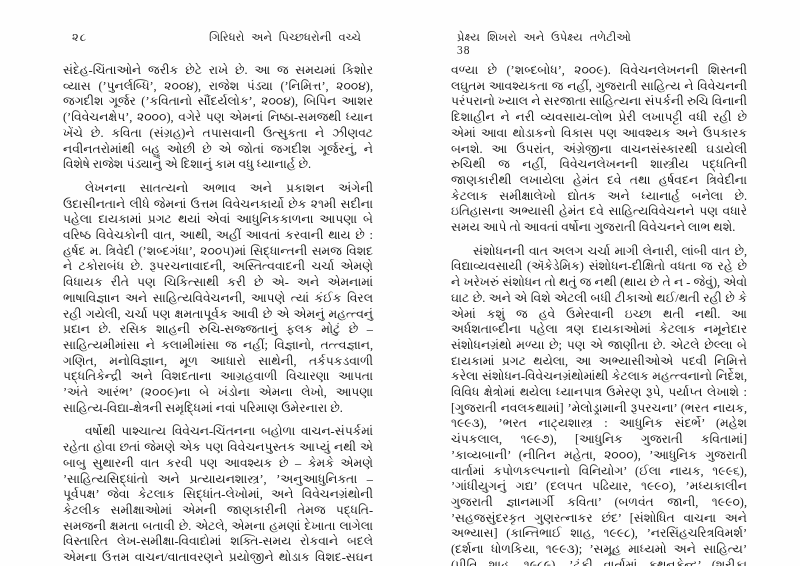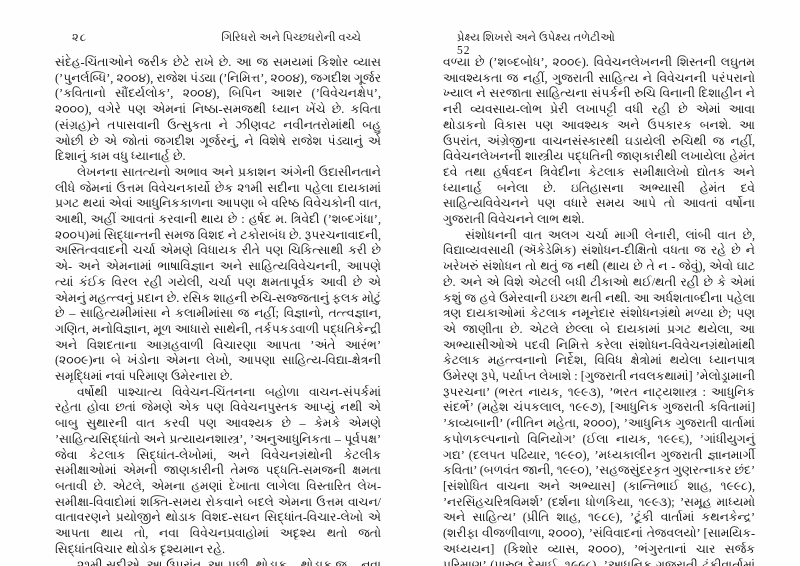--- a/index.html
+++ b/index.html
@@ -43,35 +43,35 @@
     width: 326px;
     padding-left: 17px;
     padding-right: 20px;
   }
   .page-right .pagehead {
     left: 43px;
     width: 312px;
     padding-left: 14px;
     flex-direction: column;
   }
-  .runhead { white-space: nowrap; }
+  .runhead { white-space: nowrap; font-family: Liberation Mono, monospace; }
   .pagenum { letter-spacing: 1px; }
 
   .text-block {
     position: absolute;
     top: 55px;
     font-size: 12.3px;
     line-height: 15.7px;
     color: #161616;
   }
   .page-left .text-block  { left: 55px; width: 326px; }
   .page-right .text-block { left: 43px; width: 312px; }
 
   p.para {
-    margin: 0;
+    margin: 8px;
     padding: 0;
     text-align: justify;
     text-justify: inter-word;
   }
   p.para.indent { text-indent: 22px; }
   b.lead { font-weight: normal; }
 </style>
 </head>
 <body>
 
@@ -86,21 +86,21 @@
         <p class="para">સંદેહ-ચિંતાઓને જરીક છેટે રાખે છે. આ જ સમયમાં કિશોર વ્યાસ (’પુનર્લબ્ધિ’, ૨૦૦૪), રાજેશ પંડ્યા (’નિમિત્ત’, ૨૦૦૪), જગદીશ ગૂર્જર (’કવિતાનો સૌંદર્યલોક’, ૨૦૦૪), બિપિન આશર (’વિવેચનક્ષેપ’, ૨૦૦૦), વગેરે પણ એમનાં નિષ્ઠા-સમજથી ધ્યાન ખેંચે છે. કવિતા (સંગ્રહ)ને તપાસવાની ઉત્સુકતા ને ઝીણવટ નવીનતરોમાંથી બહુ ઓછી છે એ જોતાં જગદીશ ગૂર્જરનું, ને વિશેષે રાજેશ પંડ્યાનું એ દિશાનું કામ વધુ ધ્યાનાર્હ છે.</p>
         <p class="para indent">લેખનના સાતત્યનો અભાવ અને પ્રકાશન અંગેની ઉદાસીનતાને લીધે જેમનાં ઉત્તમ વિવેચનકાર્યો છેક ૨૧મી સદીના પહેલા દાયકામાં પ્રગટ થયાં એવાં આધુનિકકાળના આપણા બે વરિષ્ઠ વિવેચકોની વાત, આથી, અહીં આવતાં કરવાની થાય છે : હર્ષદ મ. ત્રિવેદી (’શબ્દગંધા’, ૨૦૦૫)માં સિદ્ધાન્તની સમજ વિશદ ને ટકોરાબંધ છે. રૂપરચનાવાદની, અસ્તિત્વવાદની ચર્ચા એમણે વિધાયક રીતે પણ ચિકિત્સાથી કરી છે એ- અને એમનામાં ભાષાવિજ્ઞાન અને સાહિત્યવિવેચનની, આપણે ત્યાં કંઈક વિરલ રહી ગયેલી, ચર્ચા પણ ક્ષમતાપૂર્વક આવી છે એ એમનું મહત્ત્વનું પ્રદાન છે. રસિક શાહની રુચિ-સજ્જતાનું ફલક મોટું છે – સાહિત્યમીમાંસા ને કલામીમાંસા જ નહીં; વિજ્ઞાનો, તત્ત્વજ્ઞાન, ગણિત, મનોવિજ્ઞાન, મૂળ આધારો સાથેની, તર્કપકડવાળી પદ્ધતિકેન્દ્રી અને વિશદતાના આગ્રહવાળી વિચારણા આપતા ’અંતે આરંભ’ (૨૦૦૯)ના બે ખંડોના એમના લેખો, આપણા સાહિત્ય-વિદ્યા-ક્ષેત્રની સમૃદ્ધિમાં નવાં પરિમાણ ઉમેરનારા છે.</p>
         <p class="para indent">વર્ષોથી પાશ્ચાત્ય વિવેચન-ચિંતનના બહોળા વાચન-સંપર્કમાં રહેતા હોવા છતાં જેમણે એક પણ વિવેચનપુસ્તક આપ્યું નથી એ બાબુ સુથારની વાત કરવી પણ આવશ્યક છે – કેમકે એમણે ’સાહિત્યસિદ્ધાંતો અને પ્રત્યાયનશાસ્ત્ર’, ’અનુઆધુનિકતા – પૂર્વપક્ષ’ જેવા કેટલાક સિદ્ધાંત-લેખોમાં, અને વિવેચનગ્રંથોની કેટલીક સમીક્ષાઓમાં એમની જાણકારીની તેમજ પદ્ધતિ-સમજની ક્ષમતા બતાવી છે. એટલે, એમના હમણાં દેખાતા લાગેલા વિસ્તારિત લેખ-સમીક્ષા-વિવાદોમાં શક્તિ-સમય રોકવાને બદલે એમના ઉત્તમ વાચન/વાતાવરણને પ્રયોજીને થોડાક વિશદ-સઘન સિદ્ધાંત-વિચાર-લેખો એ આપતા થાય તો, નવા વિવેચનપ્રવાહોમાં અદૃશ્ય થતો જતો સિદ્ધાંતવિચાર થોડોક દૃશ્યમાન રહે.</p>
         <p class="para indent">૨૧મી સદીએ, આ ઉપરાંત, આ પછી, થોડાક – થોડાક જ – નવા વિવેચન-અવાજોની ઝલક આપી છે : રાજેન્દ્ર મહેતા વાચનસજ્જતા અને લેખનની સમજથી મુખ્યત્વે નાટ્યવિવેચન કરે છે. (નાટ્યરાગ, ૨૦૦૪); મહેન્દ્રસિંહ પરમાર ઝીણી સંવેદનશીલ સાહિત્ય-ગ્રાહ્યતા ધરાવે છે (’પ્રથમ’, ૨૦૦૯); ગુણવંત વ્યાસ સન્નિષ્ઠાવાળી સંપાદન-સૂઝમાંથી હવે વાચન અને સમજભરી, લેખનની ઝીણવટવાળાં સમીક્ષા, પ્રવાહદર્શન તરફ</p>
       </div>
   </div>
 
   <div class="page page-right">
     <div class="pagehead">
       <span class="runhead">પ્રેક્ષ્ય શિખરો અને ઉપેક્ષ્ય તળેટીઓ</span>
-      <span class="pagenum">52</span>
+      <span class="pagenum">38</span>
     </div>
     <div class="text-block">
         <p class="para">વળ્યા છે (’શબ્દબોધ’, ૨૦૦૯). વિવેચનલેખનની શિસ્તની લઘુતમ આવશ્યકતા જ નહીં, ગુજરાતી સાહિત્ય ને વિવેચનની પરંપરાનો ખ્યાલ ને સરજાતા સાહિત્યના સંપર્કની રુચિ વિનાની દિશાહીન ને નરી વ્યવસાય-લોભ પ્રેરી લખાપટ્ટી વધી રહી છે એમાં આવા થોડાકનો વિકાસ પણ આવશ્યક અને ઉપકારક બનશે. આ ઉપરાંત, અંગ્રેજીના વાચનસંસ્કારથી ઘડાયેલી રુચિથી જ નહીં, વિવેચનલેખનની શાસ્ત્રીય પદ્ધતિની જાણકારીથી લખાયેલા હેમંત દવે તથા હર્ષવદન ત્રિવેદીના કેટલાક સમીક્ષાલેખો દ્યોતક અને ધ્યાનાર્હ બનેલા છે. ઇતિહાસના અભ્યાસી હેમંત દવે સાહિત્યવિવેચનને પણ વધારે સમય આપે તો આવતાં વર્ષોના ગુજરાતી વિવેચનને લાભ થશે.</p>
         <p class="para indent"><b class="lead">સંશોધનની</b> વાત અલગ ચર્ચા માગી લેનારી, લાંબી વાત છે, વિદ્યાવ્યવસાયી (ઍકેડેમિક) સંશોધન-દીક્ષિતો વધતા જ રહે છે ને ખરેખરું સંશોધન તો થતું જ નથી (થાય છે તે ન - જેવું), એવો ઘાટ છે. અને એ વિશે એટલી બધી ટીકાઓ થઈ/થતી રહી છે કે એમાં કશું જ હવે ઉમેરવાની ઇચ્છા થતી નથી. આ અર્ધશતાબ્દીના પહેલા ત્રણ દાયકાઓમાં કેટલાક નમૂનેદાર સંશોધનગ્રંથો મળ્યા છે; પણ એ જાણીતા છે. એટલે છેલ્લા બે દાયકામાં પ્રગટ થયેલા, આ અભ્યાસીઓએ પદવી નિમિત્તે કરેલા સંશોધન-વિવેચનગ્રંથોમાંથી કેટલાક મહત્ત્વનાનો નિર્દેશ, વિવિધ ક્ષેત્રોમાં થયેલા ધ્યાનપાત્ર ઉમેરણ રૂપે, પર્યાપ્ત લેખાશે : [ગુજરાતી નવલકથામાં] ’મેલોડ્રામાની રૂપરચના’ (ભરત નાયક, ૧૯૯૩), ’ભરત નાટ્યશાસ્ત્ર : આધુનિક સંદર્ભે’ (મહેશ ચંપકલાલ, ૧૯૯૭), [આધુનિક ગુજરાતી કવિતામાં] ’કાવ્યબાની’ (નીતિન મહેતા, ૨૦૦૦), ’આધુનિક ગુજરાતી વાર્તામાં કપોળકલ્પનાનો વિનિયોગ’ (ઈલા નાયક, ૧૯૯૬), ’ગાંધીયુગનું ગદ્ય’ (દલપત પઢિયાર, ૧૯૯૦), ’મધ્યકાલીન ગુજરાતી જ્ઞાનમાર્ગી કવિતા’ (બળવંત જાની, ૧૯૯૦), ’સહજસુંદરકૃત ગુણરત્નાકર છંદ’ [સંશોધિત વાચના અને અભ્યાસ] (કાન્તિભાઈ શાહ, ૧૯૯૮), ’નરસિંહચરિત્રવિમર્શ’ (દર્શના ધોળકિયા, ૧૯૯૩); ’સમૂહ માધ્યમો અને સાહિત્ય’ (પ્રીતિ શાહ, ૧૯૮૯), ’ટૂંકી વાર્તામાં કથનકેન્દ્ર’ (શરીફા વીજળીવાળા, ૨૦૦૦), ’સંવિવાદનાં તેજવલયો’ [સામયિક-અધ્યયન] (કિશોર વ્યાસ, ૨૦૦૦), ’ભંગુરતાનાં ચાર સર્જક પરિમાણ’ (પારુલ દેસાઈ, ૧૯૯૮), ’આધુનિક ગુજરાતી ટૂંકીવાર્તામાં ઘટનાતત્ત્વનું નિરૂપણ’ (જયેશ ભોગાયતા, ૨૦૦૧), ’બાળકથા : સ્વરૂપ અને પ્રકાર’ (શ્રદ્ધા ત્રિવેદી, ૧૯૯૧) ’નંદબત્રીસી-પરંપરામાં શામળની નંદબત્રીસીનું તુલનાત્મક અધ્યયન’ (કીર્તિદા ચાવડા, ૨૦૦૯), વગેરે. ગ્રંથ રૂપે હજુ અપ્રગટ એવાં બે, મહત્ત્વનાં ઉમેરણરૂપ, શોધકાર્યો છે : મધ્યકાળમાં વિરાટપર્વ-વિષયક કૃતિઓની સંશોધનાત્મક તપાસ (રાજેશ પંડ્યા) અને સંપાદનશાસ્ત્ર સંદર્ભે મધ્યકાલીન-અર્વાચીન સંપાદનોની તપાસ (રતિલાલ બોરીસાગર).</p>
       </div>
   </div>
 
 </div>
 
 </body></html>

